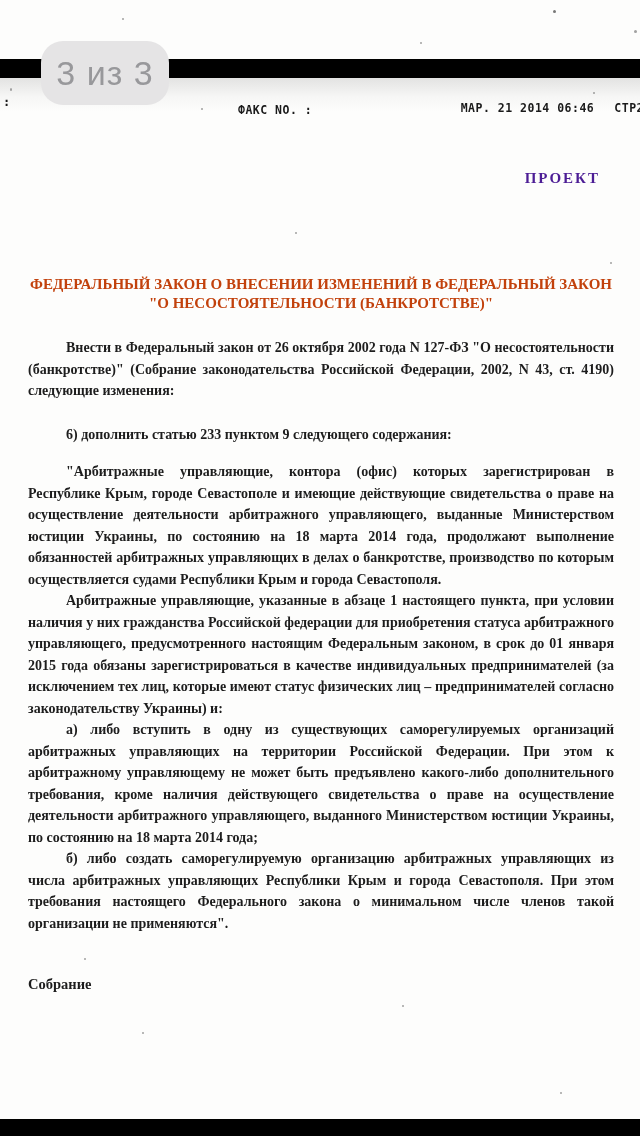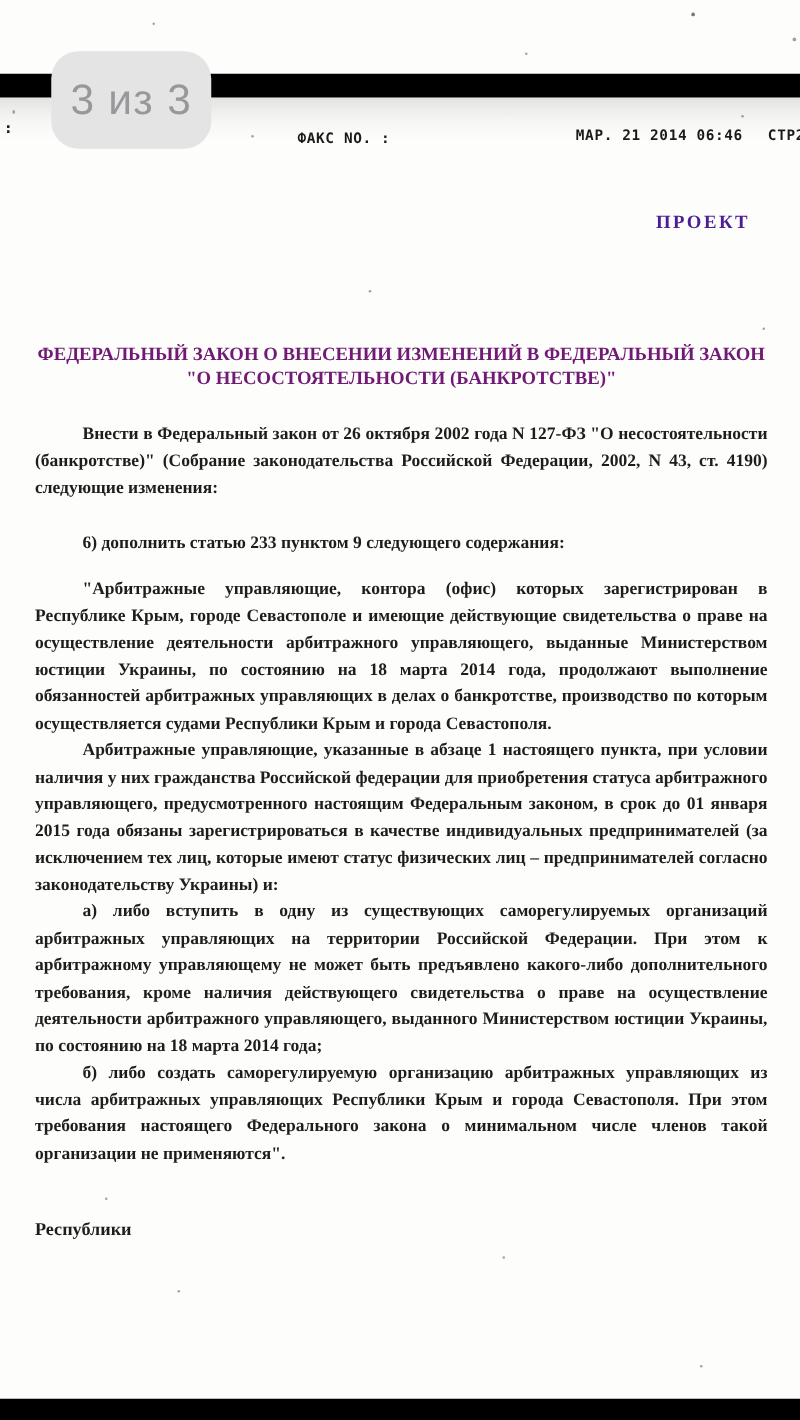--- a/index.html
+++ b/index.html
@@ -12,21 +12,21 @@
   .bar { position:absolute; left:0; width:640px; background:#000; z-index:1; }
   .bar-top { top:59px; height:19px; }
   .bar-bottom { top:1119px; height:17px; }
   .bar-shadow {
     position:absolute; left:0; top:78px; width:640px; height:34px;
     background:linear-gradient(to bottom, rgba(90,90,90,0.16), rgba(120,120,120,0.05) 55%, rgba(0,0,0,0));
     z-index:0;
   }
   
   .page-badge {
-    position:absolute; left:41px; top:41px; width:128px; height:78px;
+    position:absolute; left:41px; top:41px; width:128px; height:64px;
     background:#e5e4e5; border-radius:22px; z-index:2;
     display:flex; align-items:center; justify-content:center;
     font-family:"Liberation Sans", sans-serif; font-size:34px; font-weight:400;
     color:#98989b; letter-spacing:1px;
   }
   
   .fax-left-mark {
     position:absolute; left:3px; top:95px;
     font-family:"DejaVu Sans Mono", monospace; font-size:12px; font-weight:bold; color:#1a1a1a;
   }
@@ -43,21 +43,21 @@
   
   .doc {
     position:absolute; left:28px; top:170px; width:586px; z-index:0;
   }
   .doc-stamp {
     text-align:right; padding-right:14px;
     font-size:15px; font-weight:bold; letter-spacing:2px; color:#4c1d95;
   }
   .doc-title {
     margin-top:88px; text-align:center;
-    font-size:15px; font-weight:bold; line-height:18.5px; color:#701a75;
+    font-size:15px; font-weight:bold; line-height:18.5px; color:#c2410c;
   }
   .doc-body { margin-top:25px; }
   .doc-body p {
     font-size:14px; font-weight:bold; line-height:21.5px; color:#1d1d1d;
     text-indent:38px; text-align:justify;
   }
   .doc-body p:nth-of-type(1) { margin-bottom:22px; }
   .doc-body p:nth-of-type(2) { margin-bottom:16px; }
   .doc-signature {
     margin-top:40px;
@@ -133,16 +133,16 @@
 
       <p>Арбитражные управляющие, указанные в абзаце 1 настоящего пункта, при условии наличия у них гражданства Российской федерации для приобретения статуса арбитражного управляющего, предусмотренного настоящим Федеральным законом, в срок до 01 января 2015 года обязаны зарегистрироваться в качестве индивидуальных предпринимателей (за исключением тех лиц, которые имеют статус физических лиц – предпринимателей согласно законодательству Украины) и:</p>
 
       <p>а) либо вступить в одну из существующих саморегулируемых организаций арбитражных управляющих на территории Российской Федерации. При этом к арбитражному управляющему не может быть предъявлено какого-либо дополнительного требования, кроме наличия действующего свидетельства о праве на осуществление деятельности арбитражного управляющего, выданного Министерством юстиции Украины, по состоянию на 18 марта 2014 года;</p>
 
       <p>б) либо создать саморегулируемую организацию арбитражных управляющих из числа арбитражных управляющих Республики Крым и города Севастополя. При этом требования настоящего Федерального закона о минимальном числе членов такой организации не применяются".</p>
     </div>
 
   <div class="doc-signature">
 
-      <div>Республики</div>
+      <div>Собрание</div>
 
     </div>
 </div>
 
 </body></html>

